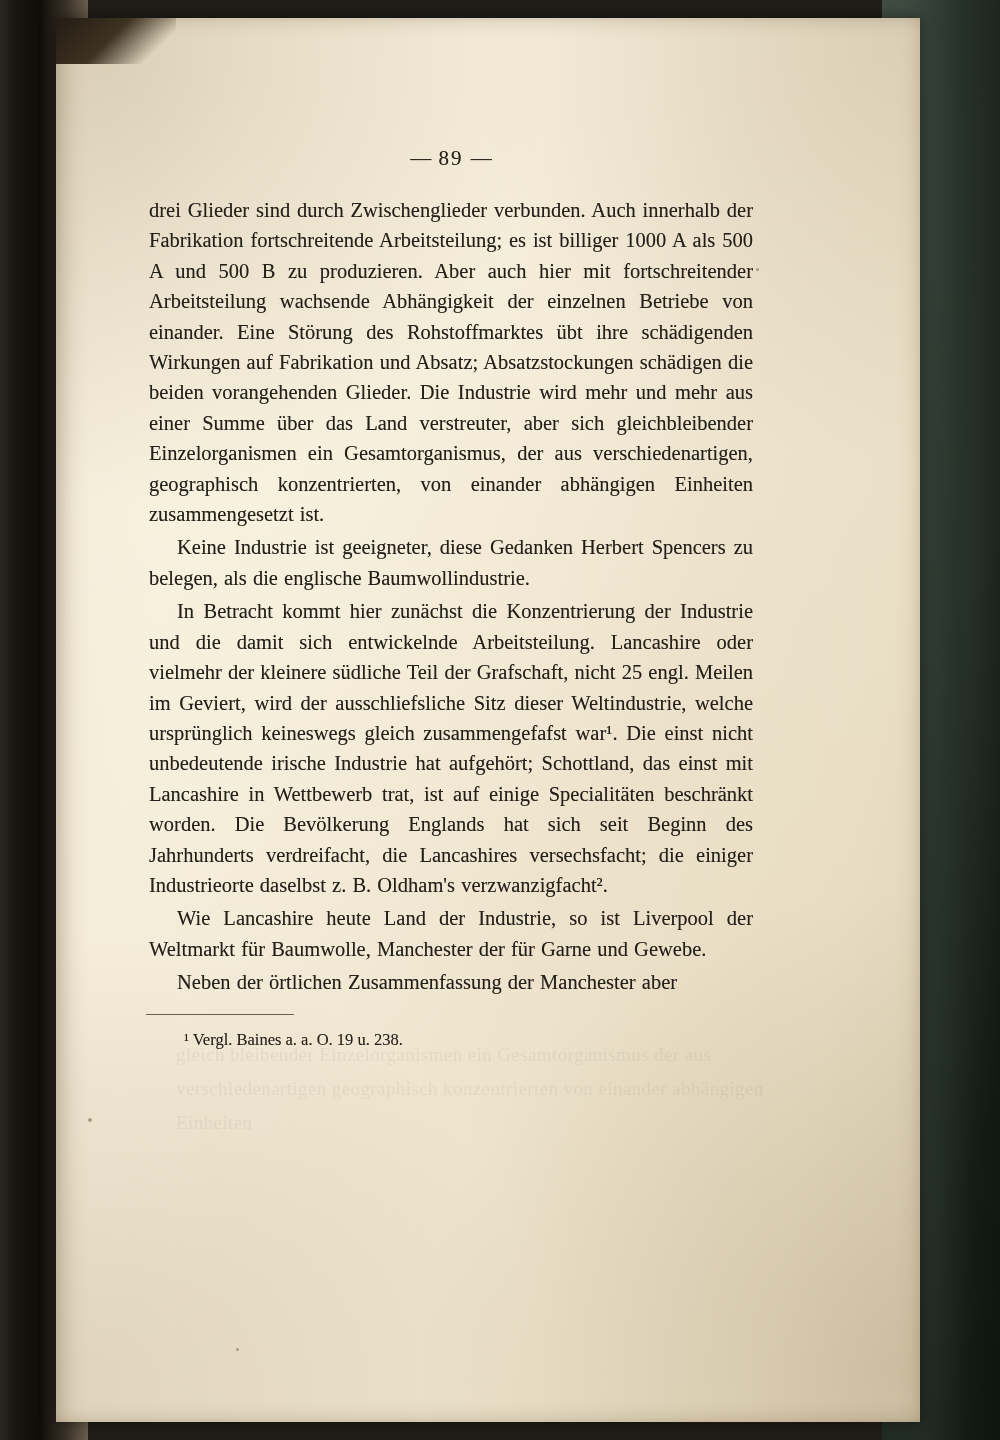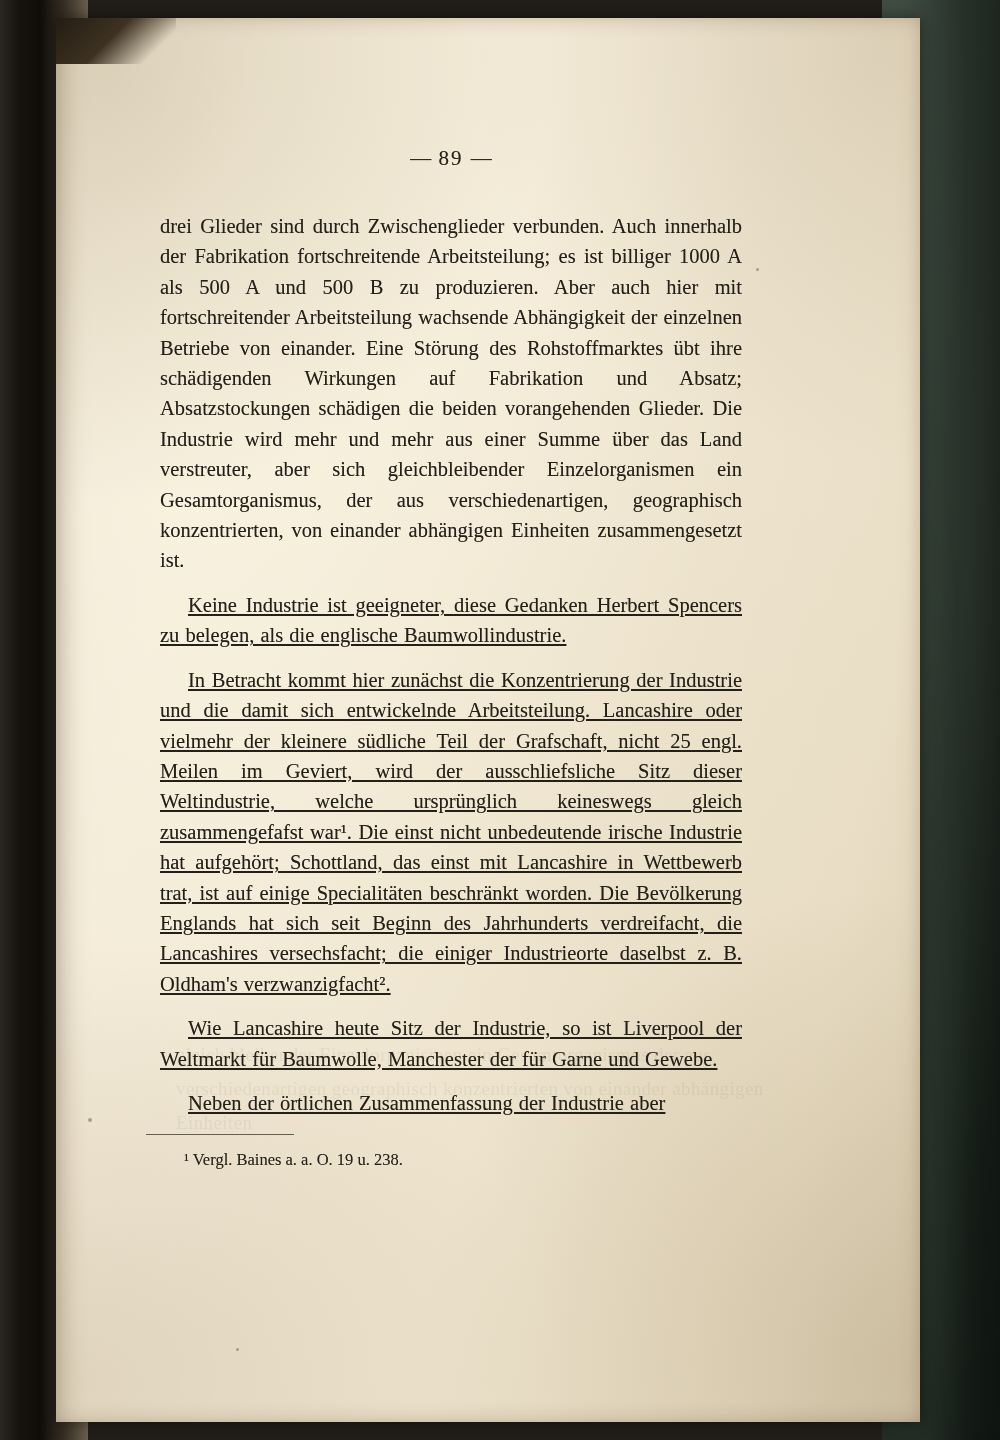--- a/index.html
+++ b/index.html
@@ -116,34 +116,34 @@
     left: 90px;
     top: 128px;
     width: 610px;
     color: #23201a;
   }
   .folio {
     text-align: center;
     font-size: 21px;
     letter-spacing: 2px;
     color: #262219;
-    margin-bottom: 40px;
+    margin-bottom: 24px;
   }
   .folio .dash { letter-spacing: 0; }
 
   p.para {
-    margin: 14px;
+    margin: 3px;
     font-size: 20.5px;
     line-height: 30.4px;
     text-align: justify;
     text-justify: inter-word;
     color: #23201a;
     word-spacing: 1px;
   }
-  p.indent { text-indent: 28px; text-decoration: underline; }
+  p.indent { text-indent: 28px; }
 
   .fn-rule {
     margin-top: 16px;
     width: 148px;
     height: 1px;
     background: #3a332a;
     opacity: .75;
   }
   .footnotes {
     margin-top: 10px;
@@ -184,22 +184,22 @@
 
       <div class="folio">
         <span class="dash">—</span>
         <span>89</span>
         <span class="dash">—</span>
       </div>
 
       <p class="para">drei Glieder sind durch Zwischenglieder verbunden. Auch innerhalb der Fabrikation fortschreitende Arbeitsteilung; es ist billiger 1000 A als 500 A und 500 B zu produzieren. Aber auch hier mit fortschreitender Arbeitsteilung wachsende Abhängigkeit der einzelnen Betriebe von einander. Eine Störung des Rohstoffmarktes übt ihre schädigenden Wirkungen auf Fabrikation und Absatz; Absatzstockungen schädigen die beiden vorangehenden Glieder. Die Industrie wird mehr und mehr aus einer Summe über das Land verstreuter, aber sich gleichbleibender Einzelorganismen ein Gesamtorganismus, der aus verschiedenartigen, geographisch konzentrierten, von einander abhängigen Einheiten zusammengesetzt ist.</p>
       <p class="para indent">Keine Industrie ist geeigneter, diese Gedanken Herbert Spencers zu belegen, als die englische Baumwollindustrie.</p>
       <p class="para indent">In Betracht kommt hier zunächst die Konzentrierung der Industrie und die damit sich entwickelnde Arbeitsteilung. Lancashire oder vielmehr der kleinere südliche Teil der Grafschaft, nicht 25 engl. Meilen im Geviert, wird der ausschliefsliche Sitz dieser Weltindustrie, welche ursprünglich keineswegs gleich zusammengefafst war¹. Die einst nicht unbedeutende irische Industrie hat aufgehört; Schottland, das einst mit Lancashire in Wettbewerb trat, ist auf einige Specialitäten beschränkt worden. Die Bevölkerung Englands hat sich seit Beginn des Jahrhunderts verdreifacht, die Lancashires versechsfacht; die einiger Industrieorte daselbst z. B. Oldham's verzwanzigfacht².</p>
-      <p class="para indent">Wie Lancashire heute Sitz der Industrie, so ist Liverpool der Weltmarkt für Baumwolle, Manchester der für Garne und Gewebe.</p>
-      <p class="para indent">Neben der örtlichen Zusammenfassung der Industrie aber</p>
+      <p class="para indent">Wie Lancashire heute Land der Industrie, so ist Liverpool der Weltmarkt für Baumwolle, Manchester der für Garne und Gewebe.</p>
+      <p class="para indent">Neben der örtlichen Zusammenfassung der Manchester aber</p>
 
       <div class="fn-rule"></div>
 
       <div class="footnotes">
         <p class="fn-indent">¹ Vergl. Baines a. a. O. 19 u. 238.</p>
       </div>
 
     </div>
   </div>
 </div>

